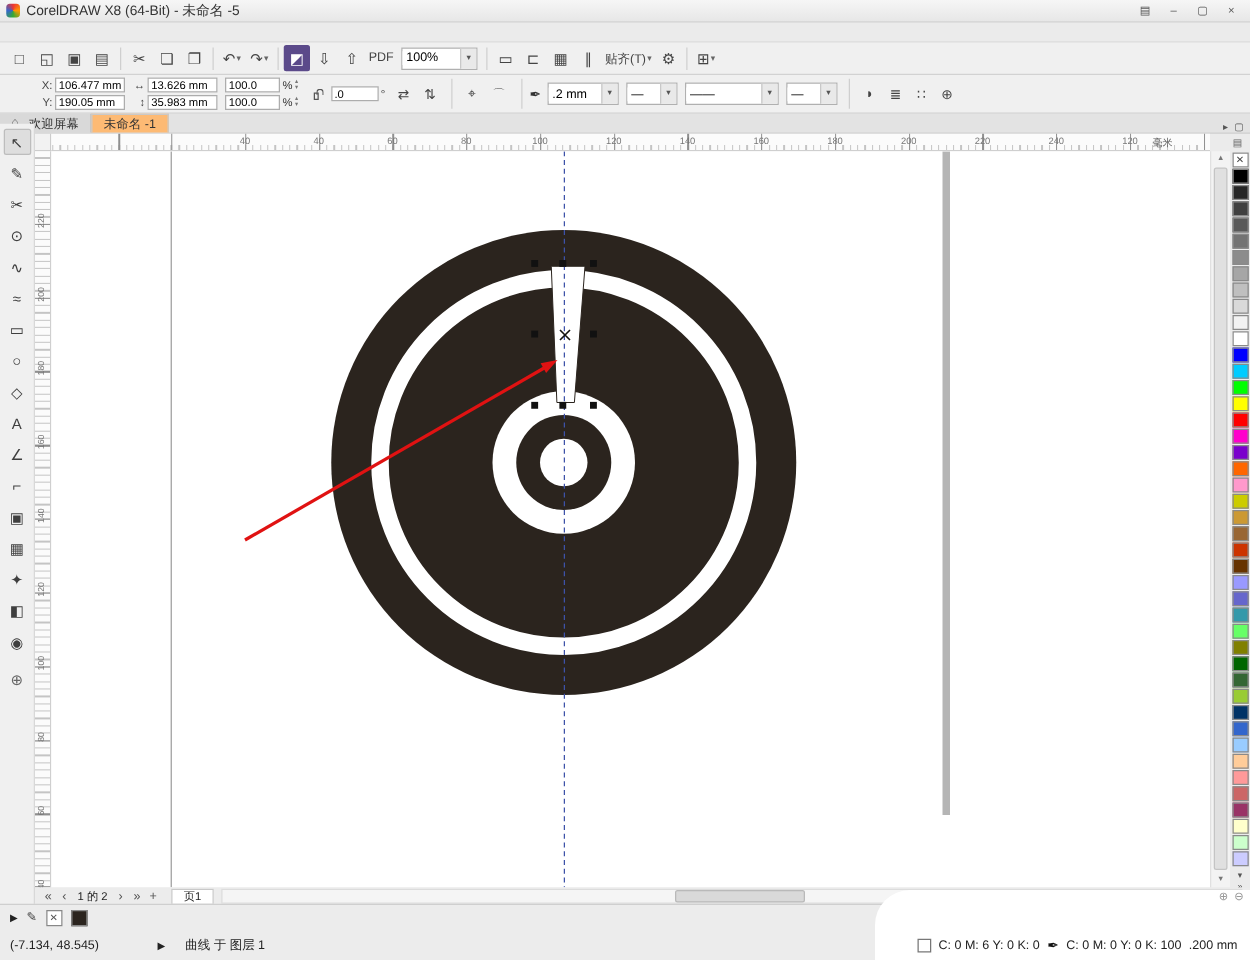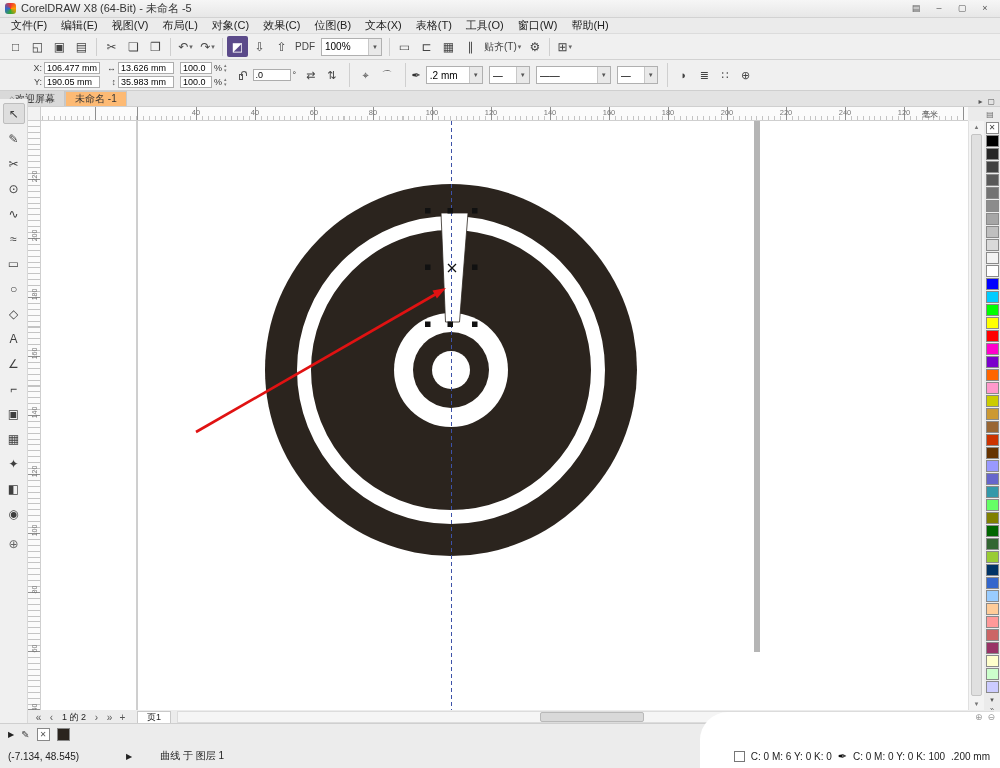--- a/index.html
+++ b/index.html
@@ -33,35 +33,35 @@
   .combo input{width:46px;border:none;font-size:10px;padding:0 3px;font-family:inherit;outline:none}
   .combo .dd{width:13px;height:100%;background:#e9e9e9;border-left:1px solid #c8c8c8;font-size:6px;
              display:flex;align-items:center;justify-content:center;color:#555}
   
   .propbar{position:absolute;left:0;top:60px;right:0;height:31px;background:#f0f0f0;border-bottom:1px solid #cfcfcf;
            display:flex;align-items:center;padding-left:32px;font-size:9px;color:#333}
   .pgroup{display:flex;flex-direction:column;gap:2px;margin-right:6px}
   .prow{display:flex;align-items:center;gap:2px}
   .plab{font-size:9px;color:#444;width:10px;text-align:right}
   .pfield{height:12px;border:1px solid #adadad;background:#fff;font-size:9px;padding:0 2px;font-family:inherit}
-  .f-pos{width:56px}.f-size{width:56px}.f-scale{width:32px}.f-rot{width:38px}.f-out{width:42px}
+  .f-pos{width:56px}.f-size{width:56px}.f-scale{width:44px}.f-rot{width:38px}.f-out{width:42px}
   .spin{display:flex;flex-direction:column;justify-content:center}
   .spin span{font-size:5px;line-height:5px;color:#777}
   .pbtn{height:20px;min-width:20px;border:none;background:transparent;font-size:11px;color:#444;
         display:flex;align-items:center;justify-content:center}
   .lock{width:16px;height:20px;border:none;background:transparent;display:flex;align-items:center;justify-content:center}
   .lock i{display:block;width:8px;height:6px;border:1px solid #555;position:relative;margin-top:4px}
   .lock i::before{content:"";position:absolute;left:1px;top:-4px;width:4px;height:4px;
                   border:1px solid #555;border-bottom:none;border-radius:3px 3px 0 0}
   .sepv{width:1px;height:24px;background:#cfcfcf;margin:0 6px}
   .combo.small input{width:26px}.combo.wide input{width:60px}
   
   .tabbar{position:absolute;left:0;top:91px;right:0;height:16px;background:#e3e3e3;border-bottom:1px solid #cfcfcf;
           display:flex;align-items:flex-end;font-size:10px}
-  .tab{height:15px;display:flex;align-items:center;padding:0 9px;gap:0;color:#333;background:#d9d9d9;
+  .tab{height:15px;display:flex;align-items:center;padding:0 9px;gap:8px;color:#333;background:#d9d9d9;
        border-right:1px solid #c6c6c6}
   .tab.active{background:#fdba74;border:1px solid #c9c9c9;border-bottom:none}
   .tab .hic{font-size:10px;color:#555}
   .tabbar-right{margin-left:auto;display:flex;align-items:center;gap:5px;padding-right:5px;font-size:8px;color:#555}
   
   .ruler-corner{position:absolute;left:28px;top:107px;width:13px;height:14px;background:#f2f2f2;
                 border-right:1px solid #ccc;border-bottom:1px solid #ccc}
   .hruler{position:absolute;left:41px;top:107px;right:32px;height:14px;background:#fbfbfb;border-bottom:1px solid #cfcfcf;
           overflow:hidden;
           background-image:repeating-linear-gradient(90deg,#8f8f8f 0 1px,transparent 1px 59px),
@@ -113,55 +113,41 @@
   .statusA{position:absolute;left:0;top:725px;right:0;height:19px;display:flex;align-items:center;
            padding-left:8px;gap:7px;z-index:6}
   .flyout{font-size:8px;color:#222}
   .dp-eyedrop{font-size:10px;color:#444}
   .dswatch{width:13px;height:13px;border:1px solid #888;background:#fff;font-size:8px;display:flex;
            align-items:center;justify-content:center;color:#555}
   .dswatch.black{background:var(--art)}
   .statusB{position:absolute;left:0;top:745px;right:0;height:22px;display:flex;align-items:center;
            padding:0 10px 0 8px;font-size:10px;color:#222;z-index:6}
   .coords{width:118px}
-  .objinfo{margin-left:28px}
+  .objinfo{margin-left:16px}
   .rightinfo{margin-left:auto;display:flex;align-items:center;gap:6px}
   .fillbox{width:11px;height:11px;border:1px solid #777;background:#fff;display:inline-block}
   .outpen{font-size:11px;color:#111}
 </style>
 </head>
 <body>
 
 <div class="win" style="--art: #2b241e; --guide: #3d52a8; --arrow: #e01212;">
 
   <div class="titlebar">
     <span class="appicon"></span>
     <span>CorelDRAW X8 (64-Bit) - 未命名 -5</span>
     <div class="wincontrols">
       <span class="wc">▤</span>
       <span class="wc">–</span>
       <span class="wc">▢</span>
       <span class="wc">×</span>
     </div>
   </div>
 
-  <div class="menubar" id="menubar">
-      <span class="mitem">文件(F)</span>
-      <span class="mitem">编辑(E)</span>
-      <span class="mitem">视图(V)</span>
-      <span class="mitem">布局(L)</span>
-      <span class="mitem">对象(C)</span>
-      <span class="mitem">效果(C)</span>
-      <span class="mitem">位图(B)</span>
-      <span class="mitem">文本(X)</span>
-      <span class="mitem">表格(T)</span>
-      <span class="mitem">工具(O)</span>
-      <span class="mitem">窗口(W)</span>
-      <span class="mitem">帮助(H)</span>
-    </div>
 
   <div class="toolbar" id="stdbar">
       <button class="tbtn">
         <span class="glyph">□</span>
       </button>
       <button class="tbtn">
         <span class="glyph">◱</span>
       </button>
       <button class="tbtn">
         <span class="glyph">▣</span>

